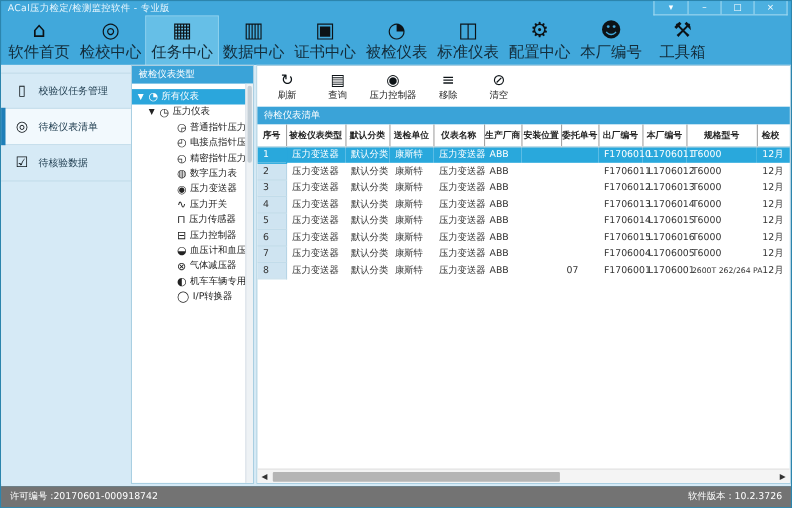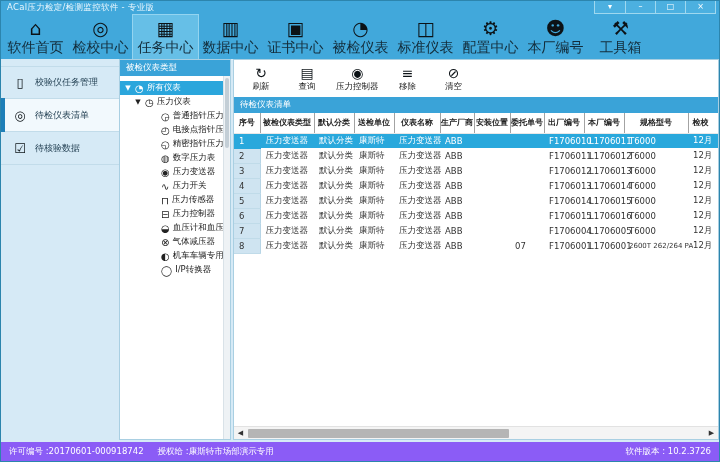--- a/index.html
+++ b/index.html
@@ -52,21 +52,21 @@
   td{font-size:8.5px;color:#333;height:15px;padding:0 0 0 5px;white-space:nowrap;}
   td.gutter{background:#cfe4f1;border-bottom:1px solid #c0dbe9;border-right:1px solid #b7d5e6;}
   td.small{font-size:7px;margin-top:48px;}
   tr.selected td{background:#29a8dc;color:#fff;}
   tr.selected td.gutter{background:#29a8dc;border-color:#29a8dc;}
   .hscroll{position:absolute;left:0;right:0;bottom:0;height:13px;background:#f4f4f4;border-top:1px solid #e2e2e2;display:flex;align-items:center;}
   .hs-arrow{width:13px;font-size:7px;color:#333;text-align:center;}
   .hs-track{flex:1;height:9px;position:relative;}
   .hs-thumb{position:absolute;left:1px;top:0;height:9px;width:57%;background:#b5b5b5;border-radius:1px;}
   
-  .statusbar{height:19px;background:#8b5cf6;color:#fff;font-size:8.5px;display:flex;align-items:center;padding:0 8px;flex:none;gap:14px;}
+  .statusbar{height:19px;background:#737373;color:#fff;font-size:8.5px;display:flex;align-items:center;padding:0 8px;flex:none;gap:14px;}
   .status-right{margin-left:auto;}
 </style>
 </head>
 <body>
 
 <div class="app">
 
   <div class="titlebar">
     <span class="title-text">ACal压力检定/检测监控软件 - 专业版</span>
     <div class="win-controls">
@@ -394,17 +394,16 @@
           </div>
           <div class="hs-arrow">▶</div>
         </div>
       </div>
     </div>
 
   </div>
 
   <div class="statusbar">
     <span>许可编号 :20170601-000918742</span>
-    <span>授权给 :康斯特市场部演示专用</span>
     <span class="status-right">软件版本 : 10.2.3726</span>
   </div>
 
 </div>
 
 </body></html>

